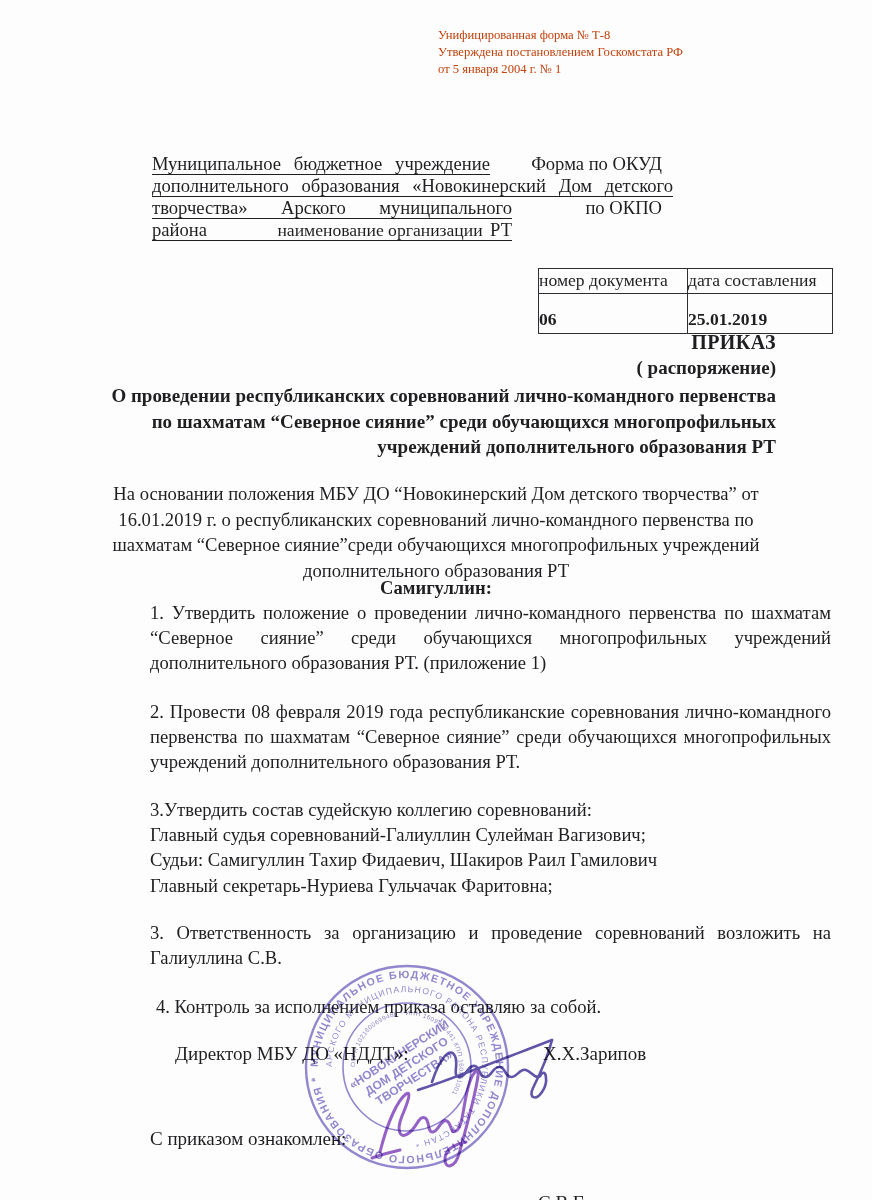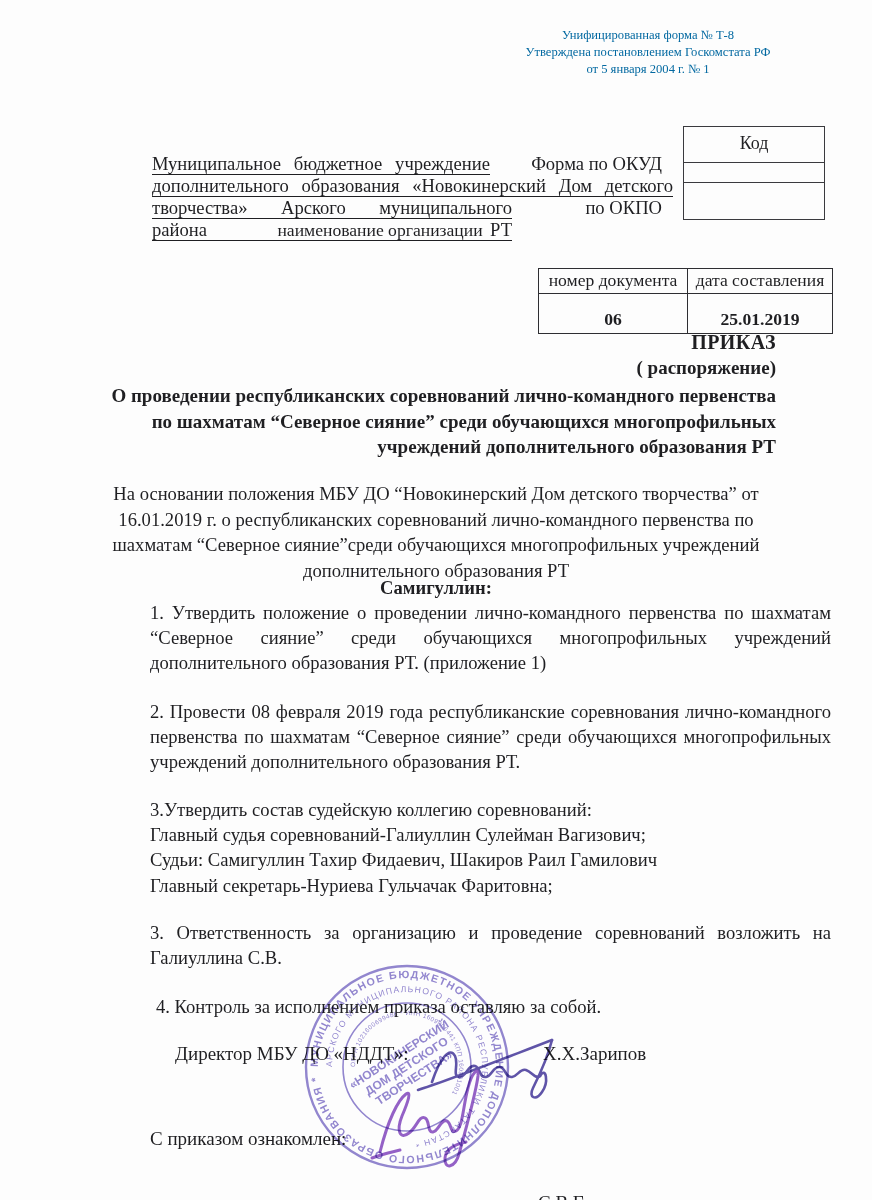--- a/index.html
+++ b/index.html
@@ -3,42 +3,42 @@
 <meta charset="utf-8">
 <style>
   * { margin:0; padding:0; box-sizing:border-box; }
   html,body { background:#e8e8e8; }
   .page {
     position:relative; width:872px; height:1200px; margin:0 auto;
     background:#fdfdfd; color:#1f1f22; overflow:hidden;
     font-family:"Liberation Serif", serif; font-size:18.6px;
   }
   .abs { position:absolute; }
-  .ref-block { top:27px; right:14px; width:420px; text-align:center;
-    font-size:12.6px; line-height:17px; color:#0369a1; }
+  .ref-block { top:27px; right:14px; width:420px; text-align:left;
+    font-size:12.6px; line-height:17px; color:#c2410c; }
   .u { text-decoration:underline; text-underline-offset:4px; text-decoration-thickness:1.1px; }
   .jl { display:inline-block; text-align:justify; text-align-last:justify; }
   .org-l1 { left:152px; top:153px; }
   .org-l1 .jl { width:338px; }
   .okud { left:500px; top:153px; width:162px; text-align:right; }
   .org-l2 { left:152px; top:175px; width:521px; }
   .org-l2 .jl { width:521px; }
   .org-l3 { left:152px; top:197px; }
   .org-l3 .jl { width:360px; }
   .okpo { left:540px; top:197px; width:122px; text-align:right; }
   .org-caption { left:200px; top:220px; width:360px; text-align:center; font-size:17.6px; }
   .code-table { left:683px; top:126px; width:142px; height:94px;
     border:1.4px solid #3a3a3e; }
   .code-head { height:35px; text-align:center; padding-top:6px; font-size:18px; }
   .code-r1 { height:20px; border-top:1.2px solid #3a3a3e; }
   .code-r2 { height:36px; border-top:1.2px solid #3a3a3e; }
   .doc-table { left:538px; top:268px; width:295px; border:1.6px solid #2e2e32;
     font-size:17.6px; }
   .doc-row { display:flex; }
-  .doc-row > div { text-align:center; }
+  .doc-row > div { }
   .doc-c1 { width:149px; border-right:1.4px solid #2e2e32; }
   .doc-c2 { width:144px; }
   .doc-head > div { padding:1px 0 2px; }
   .doc-vals > div { padding:15px 0 3px; font-weight:bold; border-top:1.4px solid #2e2e32; }
   .title-block { left:96px; top:331px; width:680px; text-align:right; font-weight:bold; }
   .title-main { font-size:20px; letter-spacing:.4px; }
   .title-sub { font-size:19px; margin-top:3px; }
   .title-subject { margin-top:4px; line-height:25.5px; font-size:19px; }
   .preamble { left:96px; top:481px; width:680px; text-align:center; line-height:25.5px; }
   .order-word { left:96px; top:577px; width:680px; text-align:center; font-weight:bold; }
@@ -77,25 +77,20 @@
   <div class="abs okud">Форма по ОКУД</div>
   <div class="abs org-l2">
     <span class="u jl">дополнительного образования «Новокинерский Дом детского</span>
   </div>
   <div class="abs org-l3">
     <span class="u jl">творчества» Арского муниципального района РТ</span>
   </div>
   <div class="abs okpo">по ОКПО</div>
   <div class="abs org-caption">наименование организации</div>
 
-  <div class="abs code-table">
-    <div class="code-head">Код</div>
-    <div class="code-r1"></div>
-    <div class="code-r2"></div>
-  </div>
 
   <div class="abs doc-table">
     <div class="doc-row doc-head">
       <div class="doc-c1">номер документа</div>
       <div class="doc-c2">дата составления</div>
     </div>
     <div class="doc-row doc-vals">
       <div class="doc-c1">06</div>
       <div class="doc-c2">25.01.2019</div>
     </div>

